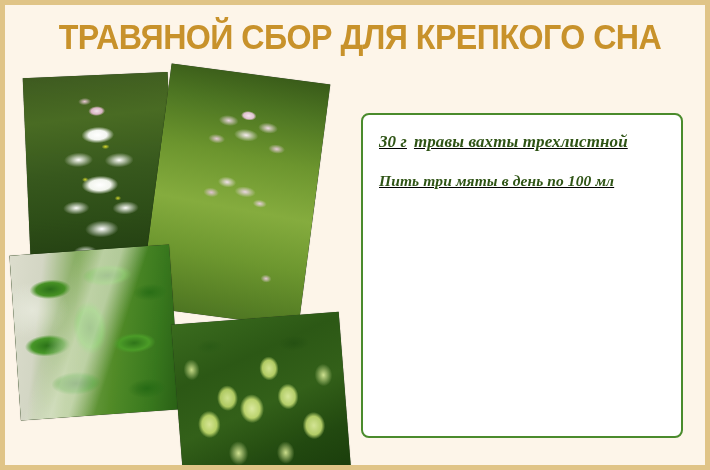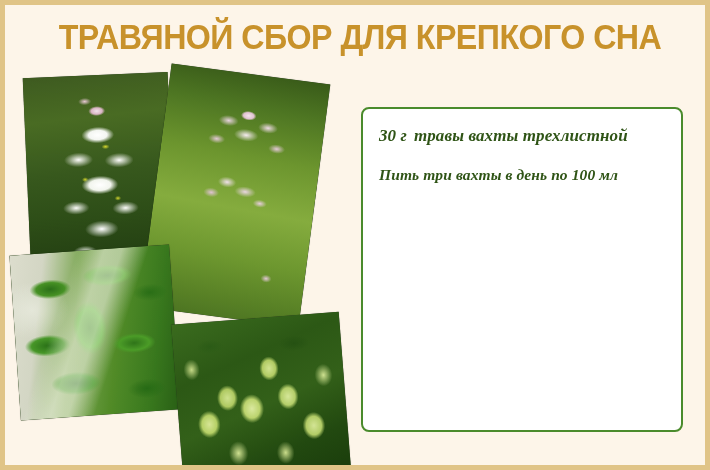--- a/index.html
+++ b/index.html
@@ -153,28 +153,29 @@
       radial-gradient(ellipse 18px 9px at 22% 16%, #2d5a1a 0%, rgba(45,90,26,0) 76%),
       radial-gradient(ellipse 20px 10px at 72% 18%, #275016 0%, rgba(39,80,22,0) 76%),
       linear-gradient(160deg, #3c6a22 0%, #2e5719 30%, #355f1d 55%, #244813 80%, #1d3d0f 100%);
     filter: saturate(1.08);
   }
 
   
   #recipe-panel {
     position: absolute;
     left: 356px;
-    top: 102px;
+    top: 108px;
     width: 322px;
     height: 325px;
     background: #ffffff;
     border: 2px solid #4a8b2c;
     border-radius: 8px;
     box-sizing: border-box;
     padding: 14px 16px 10px 16px;
+    text-decoration: underline;
   }
   .line {
     color: #2f5416;
     font-family: "Liberation Serif", serif;
     font-style: italic;
     font-weight: bold;
     font-size: 17px;
     line-height: 1.18;
     letter-spacing: 0.1px;
     white-space: nowrap;
@@ -221,17 +222,17 @@
     <div class="line ing" id="ing-0">
       <span class="amount">30 г</span><span class="iname">травы вахты трехлистной</span>
     </div>
 
 
 
 
     <div class="note-block">
     </div>
 
-    <div class="line dose">Пить три вахты в день по 100 мл</div>
+    <div class="line dose">Пить три мяты в день по 100 мл</div>
 
   </div>
 
 </div>
 
 </body></html>

